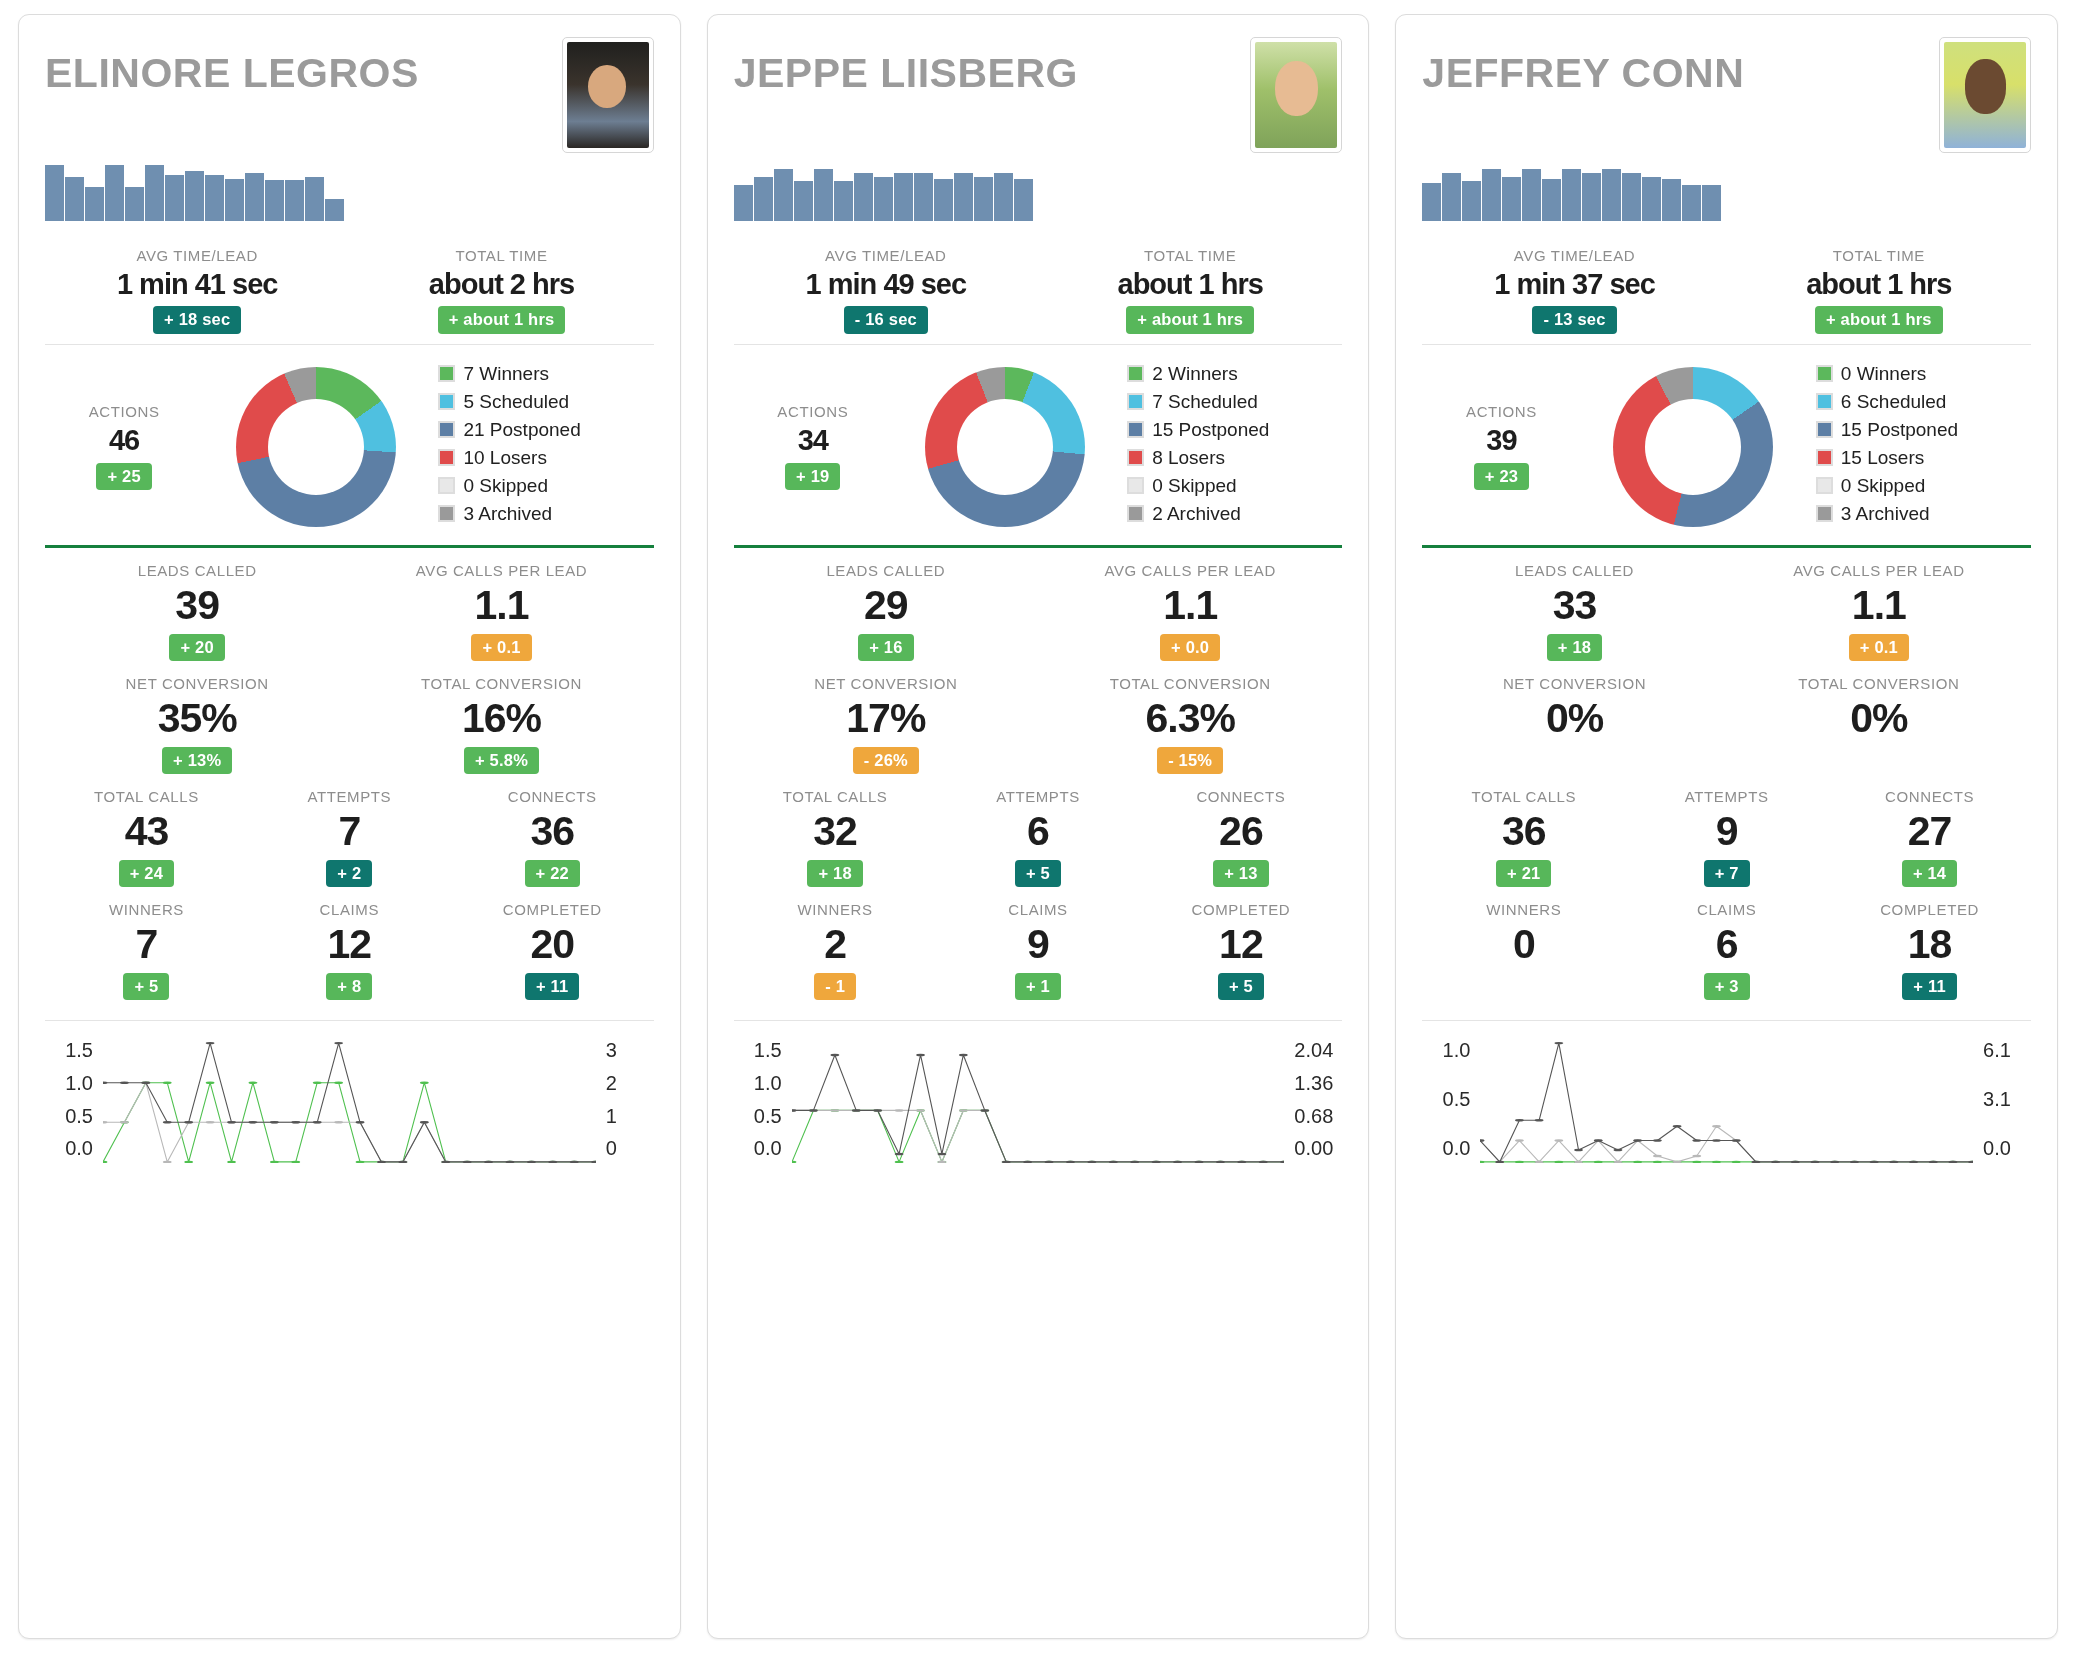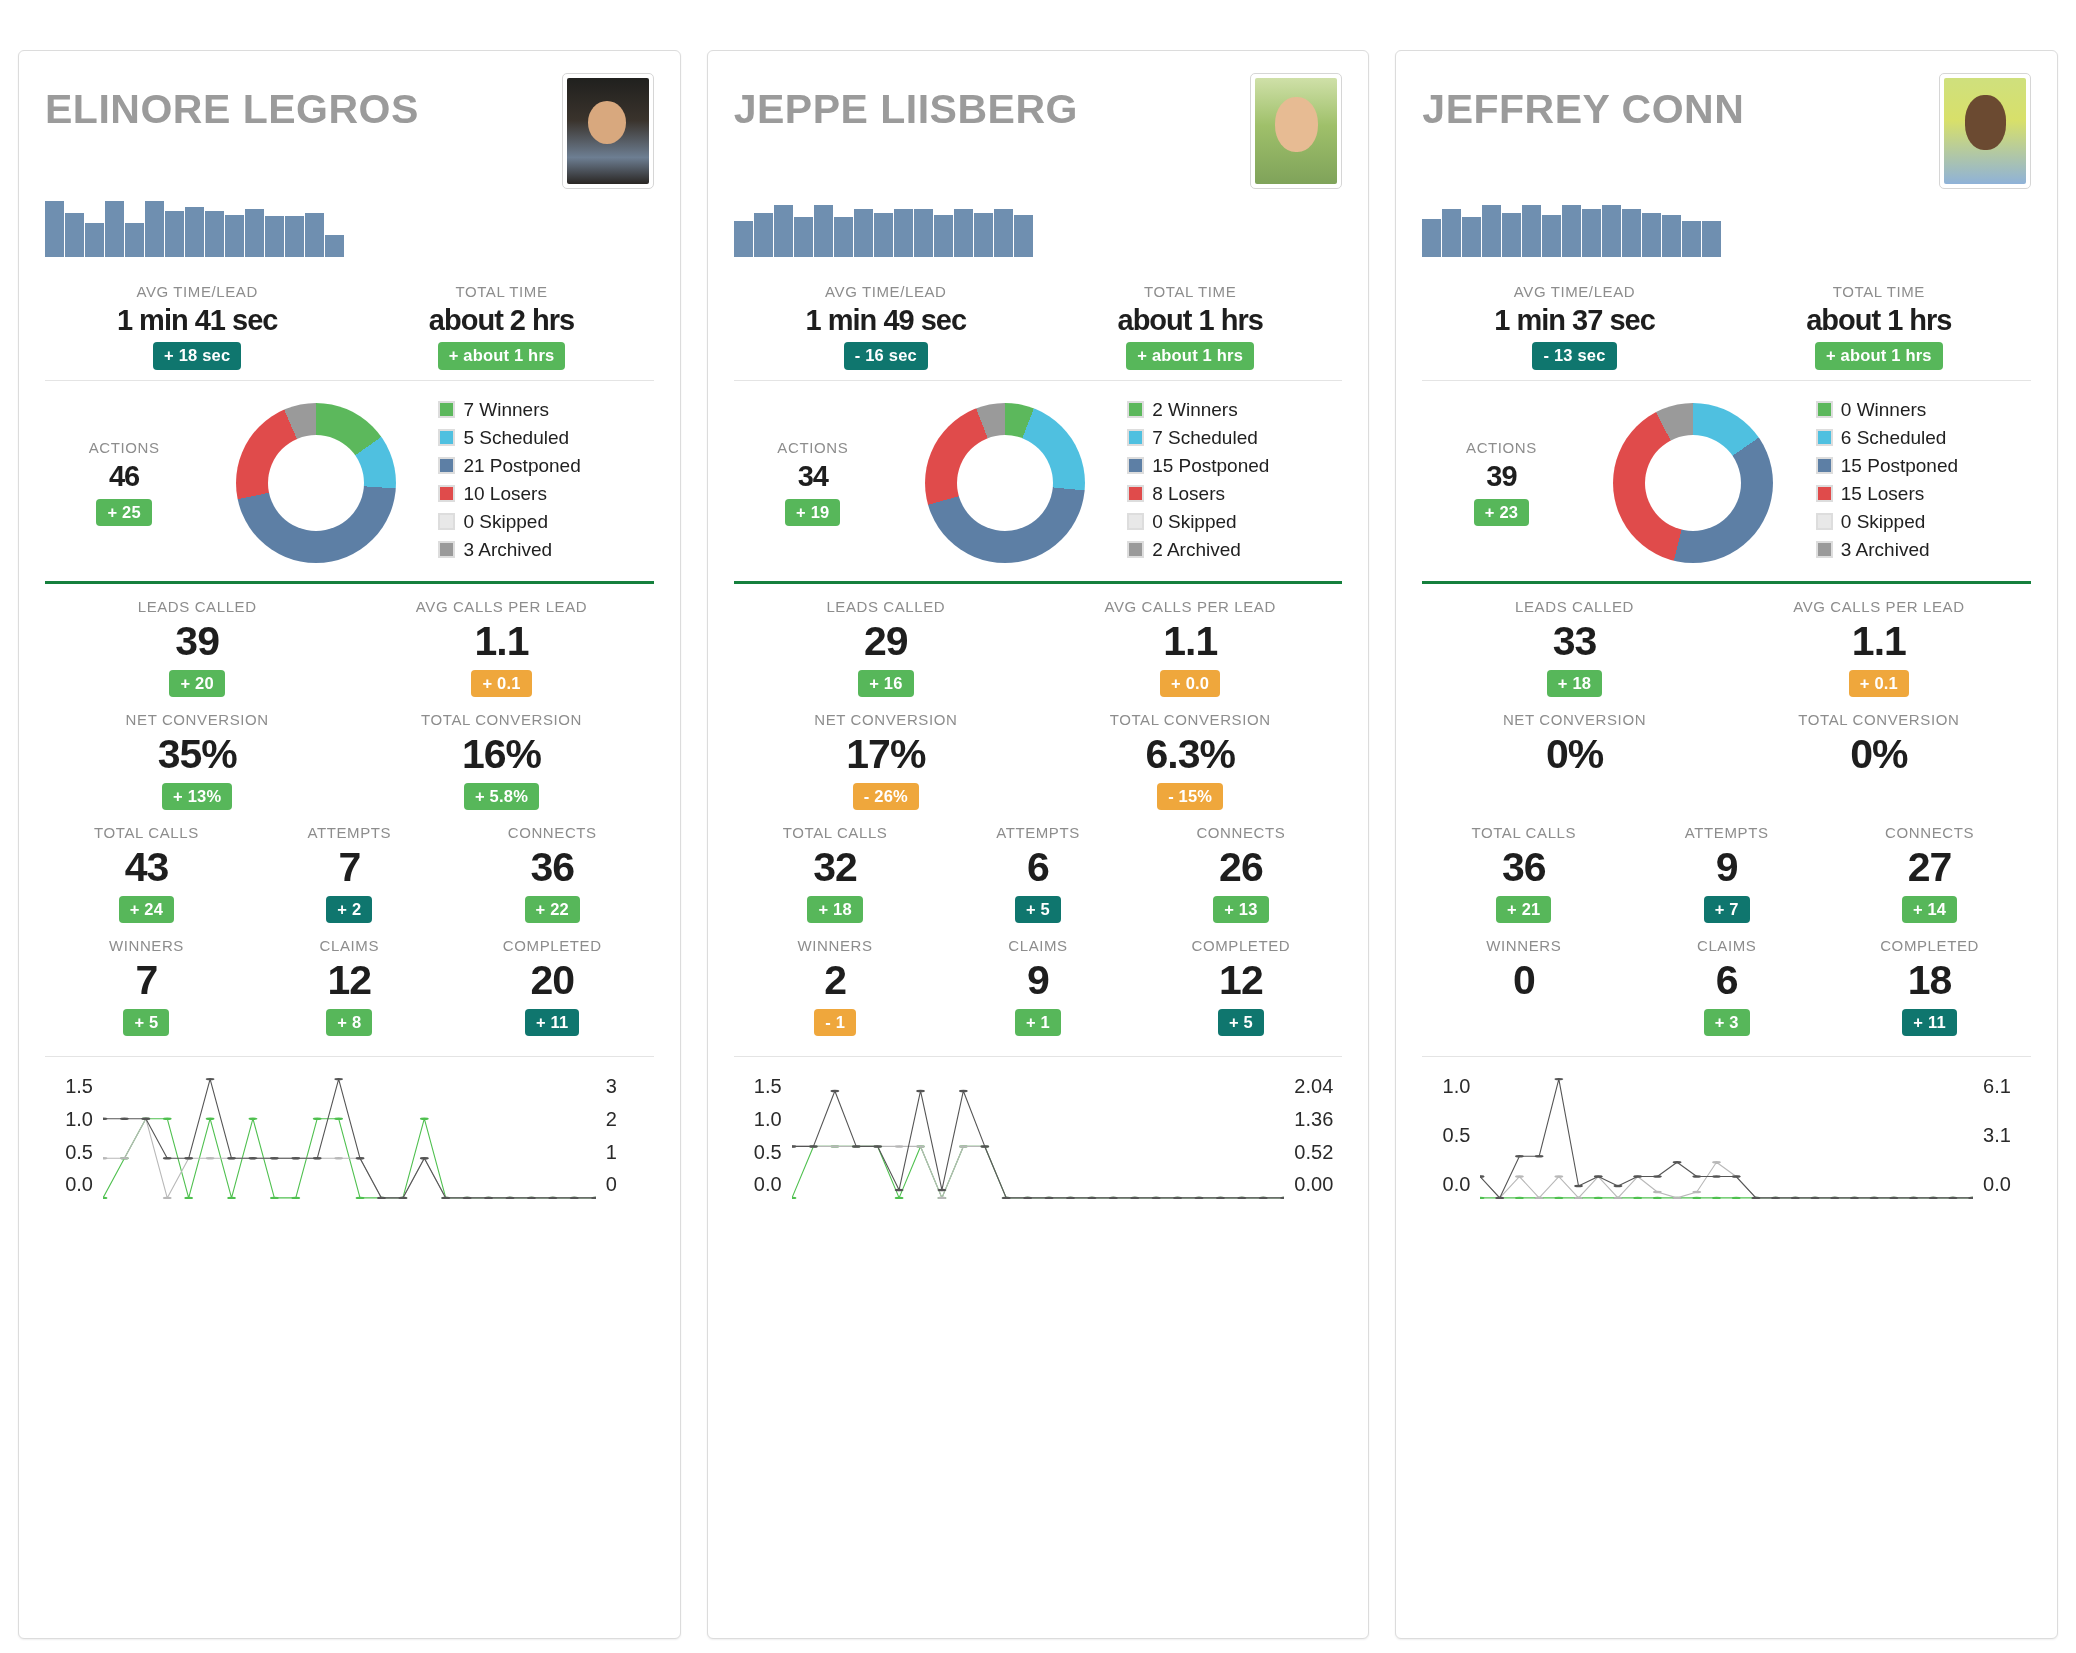--- a/index.html
+++ b/index.html
@@ -13,27 +13,26 @@
     display: flex;
     gap: 26px;
     padding: 14px 18px;
     width: 2076px;
     height: 1653px;
   }
   .card {
     flex: 1 1 0;
     background: #ffffff;
     border: 1px solid #dcdcdc;
-    border-radius: 6px;
+    border-radius: 11px;
     box-shadow: 0 1px 2px rgba(0,0,0,0.07);
     padding: 22px 26px 10px 26px;
     display: flex;
     flex-direction: column;
     min-width: 0;
-    margin-top: 36px;
   }
 
   
   .card-head {
     display: flex;
     align-items: flex-start;
     justify-content: space-between;
     height: 120px;
   }
   .agent-name {
@@ -524,21 +523,21 @@
             <circle cx="82.61" cy="94.00" r="0.9" fill="#555555"></circle>
             <circle cx="86.96" cy="94.00" r="0.9" fill="#555555"></circle>
             <circle cx="91.30" cy="94.00" r="0.9" fill="#555555"></circle>
             <circle cx="95.65" cy="94.00" r="0.9" fill="#555555"></circle>
             <circle cx="100.00" cy="94.00" r="0.9" fill="#555555"></circle>
           </svg>
         </div>
         <div class="axis right">
           <div>2.04</div>
           <div>1.36</div>
-          <div>0.52</div>
+          <div>0.68</div>
           <div>0.00</div>
         </div>
       </div>
     </div>
     <div class="card">
       <div class="card-head">
         <div class="agent-name">JEFFREY CONN</div>
         <div class="avatar-frame">
           <div class="avatar av3"></div>
         </div>

